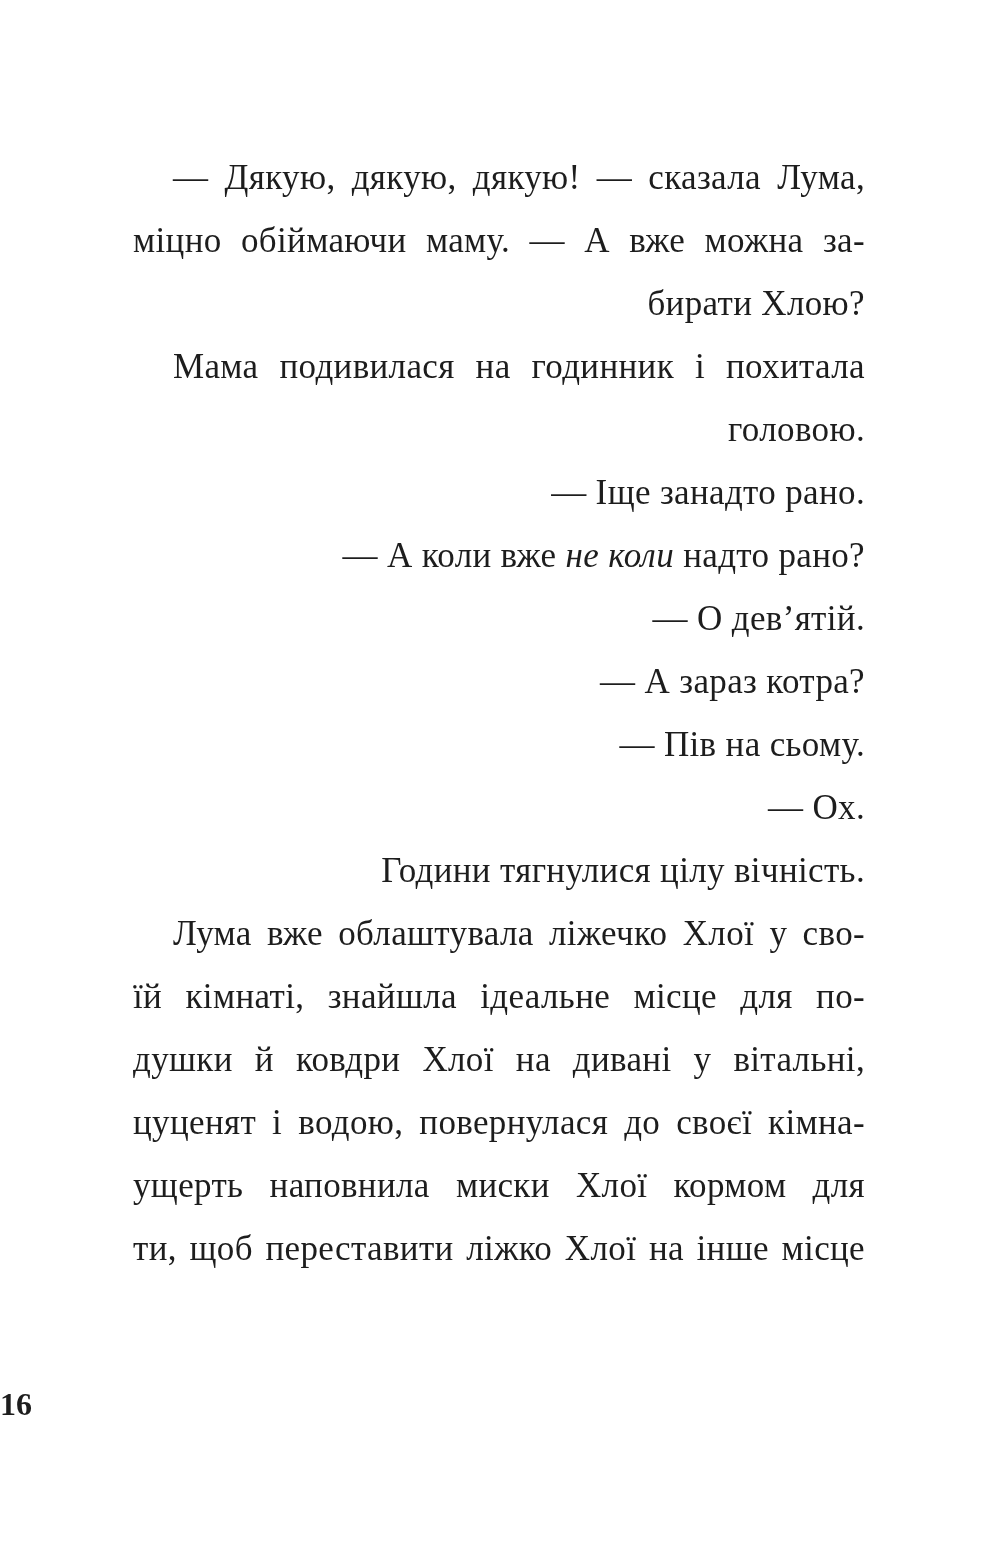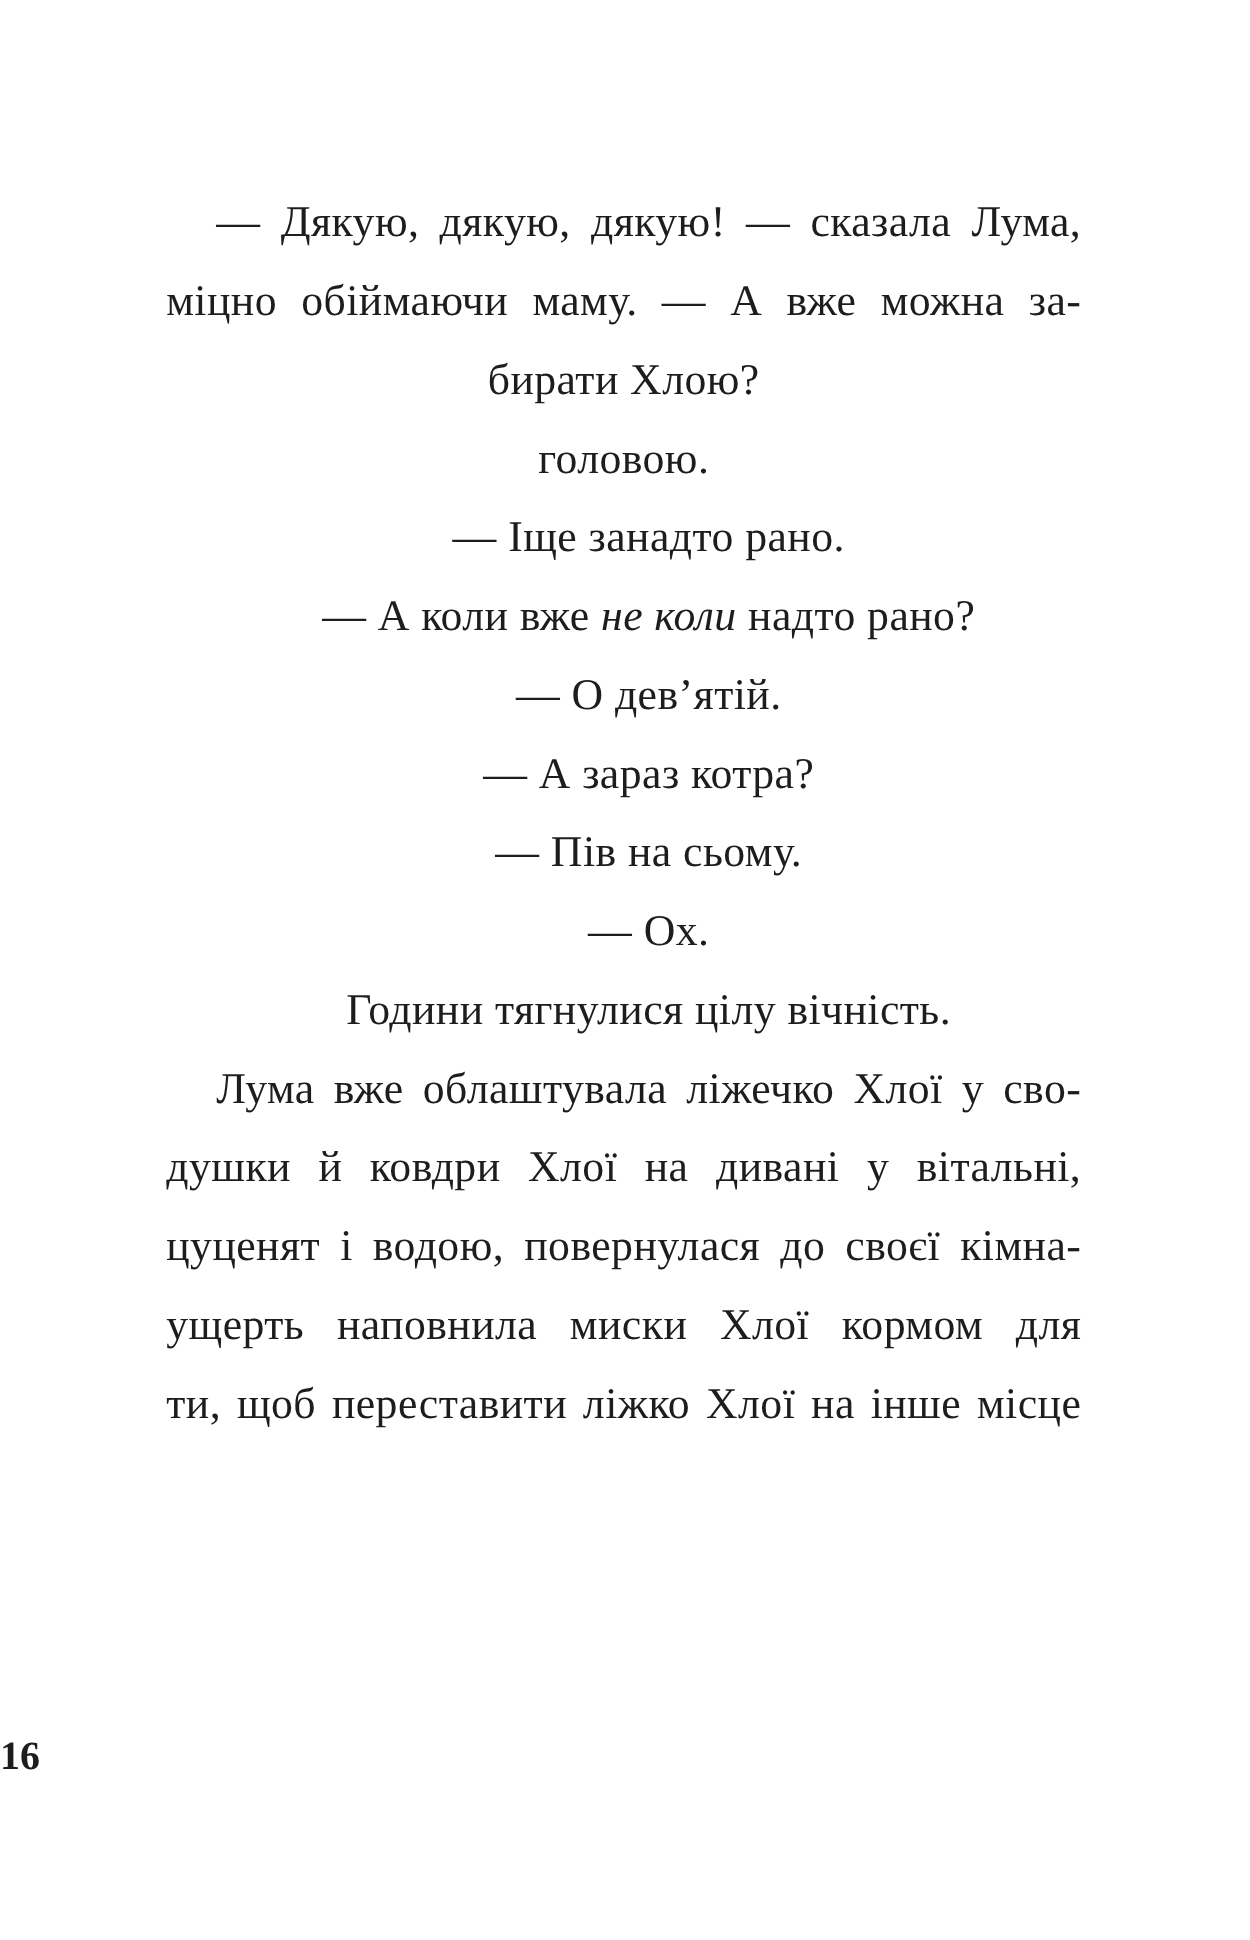--- a/index.html
+++ b/index.html
@@ -26,21 +26,21 @@
     line-height: 63px;
     color: var(--text-color, #1d1d1d);
     letter-spacing: 0.01em;
   }
   .paragraph {
     margin: 0;
     padding: 0;
   }
   .line {
     height: 63px;
-    text-align: center;
+    text-align: right;
   }
   .line.justify {
     text-align: justify;
     text-align-last: justify;
   }
   .line.indent {
     text-indent: 40px;
   }
   .line em {
     font-style: italic;
@@ -63,20 +63,21 @@
 <body>
 
 <div class="page">
   <main class="text-block">
       <div class="paragraph">
         <div class="line indent justify">— Дякую, дякую, дякую! — сказала Лума,</div>
         <div class="line justify">міцно обіймаючи маму. — А вже можна за-</div>
         <div class="line">бирати Хлою?</div>
       </div>
       <div class="paragraph">
+        <div class="line indent justify">Мама подивилася на годинник і похитала</div>
         <div class="line">головою.</div>
       </div>
       <div class="paragraph">
         <div class="line indent">— Іще занадто рано.</div>
       </div>
       <div class="paragraph">
         <div class="line indent"><span>— А коли вже </span><em>не коли</em><span> надто рано?</span></div>
       </div>
       <div class="paragraph">
         <div class="line indent">— О дев’ятій.</div>
@@ -88,20 +89,21 @@
         <div class="line indent">— Пів на сьому.</div>
       </div>
       <div class="paragraph">
         <div class="line indent">— Ох.</div>
       </div>
       <div class="paragraph">
         <div class="line indent">Години тягнулися цілу вічність.</div>
       </div>
       <div class="paragraph">
         <div class="line indent justify">Лума вже облаштувала ліжечко Хлої у сво-</div>
+        <div class="line justify">їй кімнаті, знайшла ідеальне місце для по-</div>
         <div class="line justify">душки й ковдри Хлої на дивані у вітальні,</div>
         <div class="line justify">цуценят і водою, повернулася до своєї кімна-</div>
         <div class="line justify">ущерть наповнила миски Хлої кормом для</div>
         <div class="line justify">ти, щоб переставити ліжко Хлої на інше місце</div>
       </div>
     </main>
   <footer class="page-footer">
     <span class="page-number">16</span>
   </footer>
 </div>

